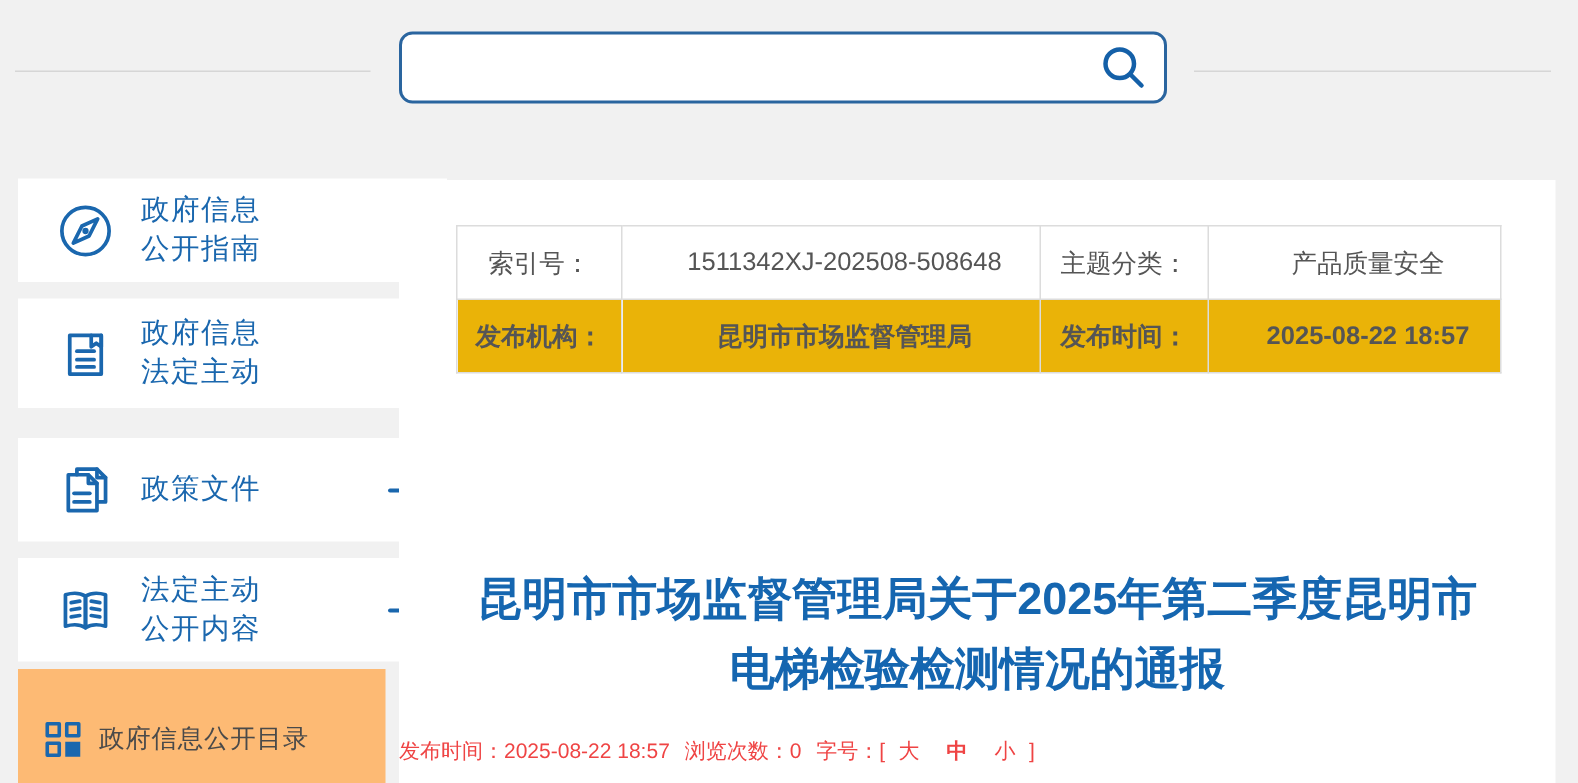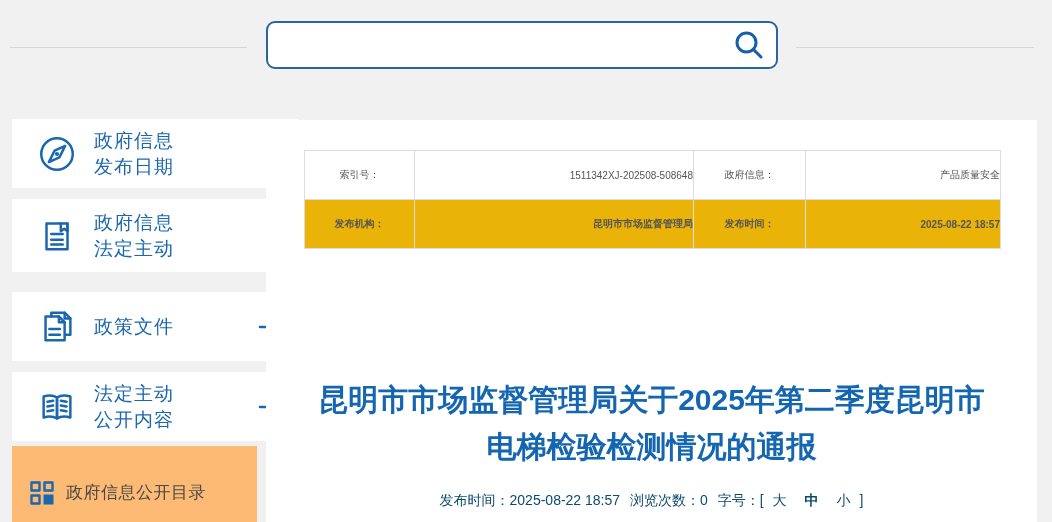--- a/index.html
+++ b/index.html
@@ -49,37 +49,37 @@
   
   .main-panel {
     position:absolute; left:266px; top:120px; width:771px; height:402px;
     background:#ffffff;
   }
   table.meta {
     position:absolute; left:38px; top:30px; width:696px;
     border-collapse:collapse; table-layout:fixed;
   }
   table.meta td {
-    border:1px solid #dcdcdc; height:49px; font-size:10px; color:#555;
+    border:1px solid #dcdcdc; height:49px; font-size:17px; color:#555;
     overflow:hidden; white-space:nowrap;
   }
   table.meta tr.alt td { background:#eab308;font-weight:bold; }
   td.lbl { text-align:center; }
-  td.val { text-align:right; padding-left:18px; }
+  td.val { text-align:center; padding-left:18px; }
   .c1 { width:110px; } .c2 { width:279px; } .c3 { width:112px; } .c4 { width:195px; }
 
   .article-title {
     position:absolute; left:0; top:256px; width:100%;
     text-align:center; font-size:30px; font-weight:bold; color:#1566b0;
     line-height:47px;
   }
   .article-title .title-inner { display:inline-block; max-width:692px; }
   .article-meta {
     position:absolute; left:0; top:372px; width:100%;
-    text-align:center; font-size:14px; color:#0c4a6e;
+    text-align:left; font-size:14px; color:#ef4444;
   }
   .article-meta .sep { margin:0 3px; }
   .size-btn { margin:0 9px; cursor:pointer; }
   .size-btn.active { font-weight:bold; }
 
   svg .st { fill:none; stroke:#1a67ae; stroke-width:2.6; stroke-linecap:round; stroke-linejoin:round; }
   svg .stf { fill:#1a67ae; stroke:none; }
 </style>
 </head>
 <body>
@@ -103,21 +103,21 @@
   <div class="side-card" style="top:119px;height:69px">
     <span class="side-icon">
       <svg width="42" height="42" viewBox="0 0 44 44">
         <circle class="st" cx="22" cy="22" r="16.5"></circle>
         <path class="st" d="M30.5 13.5 L19.5 18.5 L13.5 30.5 L24.5 25.5 Z"></path>
         <circle class="stf" cx="22" cy="22" r="2.2"></circle>
       </svg>
     </span>
     <span class="side-label">
       <span>政府信息</span><br>
-      <span>发布日期</span>
+      <span>公开指南</span>
     </span>
   </div>
 
   <div class="side-card" style="top:199px;height:73px">
     <span class="side-icon">
       <svg width="42" height="42" viewBox="0 0 44 44">
         <path class="st" d="M11 9 H33 V36 H11 Z"></path>
         <path class="st" d="M26 9 V17 L29.5 14.5 L33 17 V9"></path>
         <line class="st" x1="16" y1="20" x2="28" y2="20"></line>
         <line class="st" x1="16" y1="26" x2="28" y2="26"></line>
@@ -189,21 +189,21 @@
     <span class="footer-label">政府信息公开目录</span>
   </div>
 
   <div class="main-panel">
 
     <table class="meta">
       <tbody>
           <tr>
         <td class="lbl c1">索引号：</td>
         <td class="val c2">1511342XJ-202508-508648</td>
-        <td class="lbl c3">政府信息：</td>
+        <td class="lbl c3">主题分类：</td>
         <td class="val c4">产品质量安全</td>
       </tr>
       <tr class="alt">
         <td class="lbl c1">发布机构：</td>
         <td class="val c2">昆明市市场监督管理局</td>
         <td class="lbl c3">发布时间：</td>
         <td class="val c4">2025-08-22 18:57</td>
       </tr>
     </tbody>
       </table>

